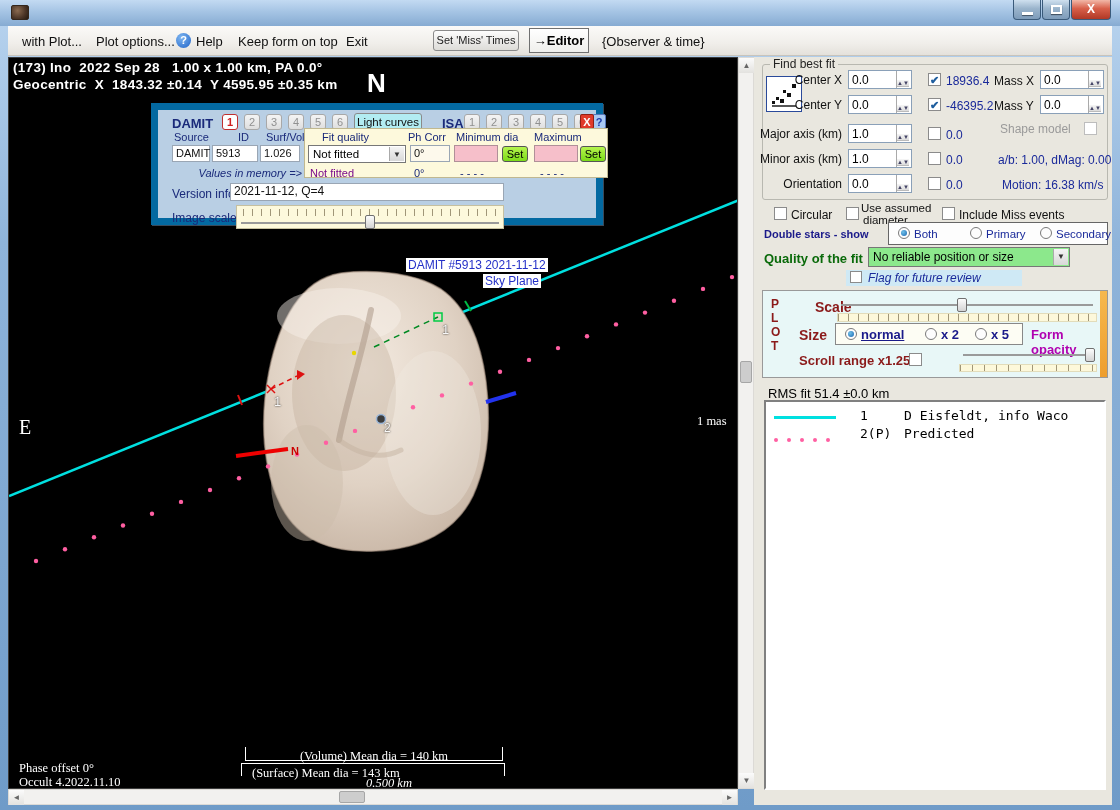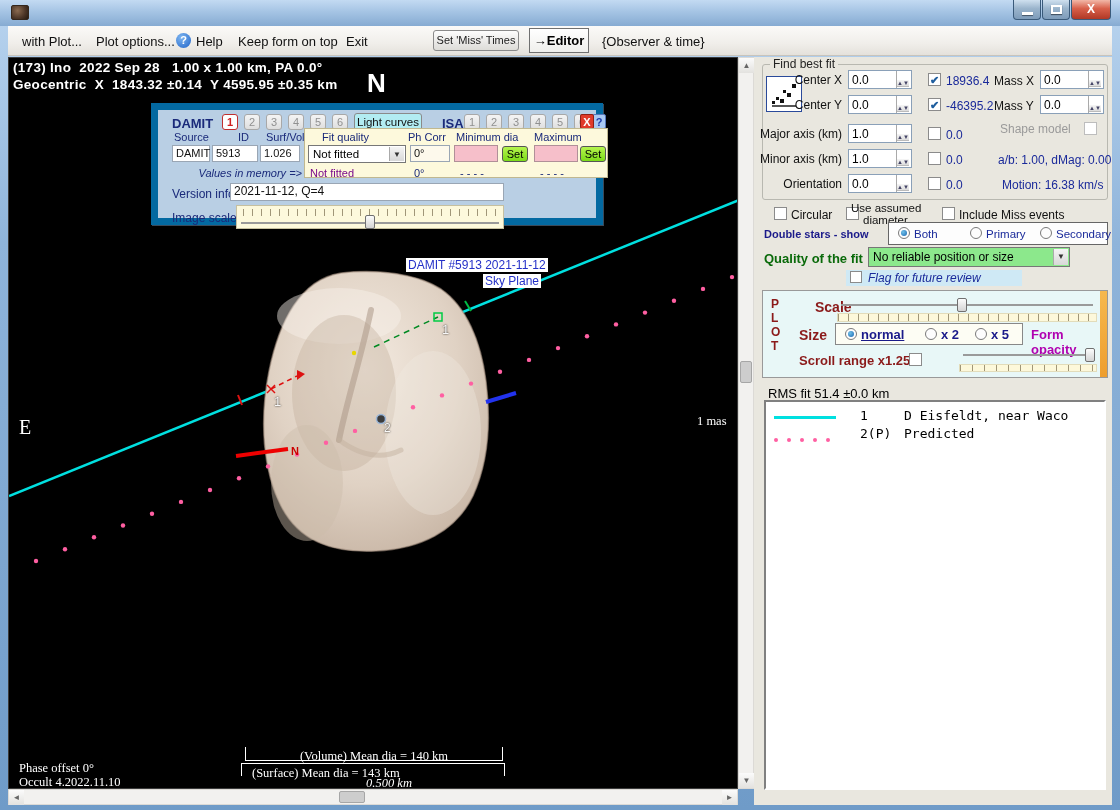--- a/index.html
+++ b/index.html
@@ -349,21 +349,21 @@
       <span class="spin-val">0.0</span>
       <span class="spin-btns"><span class="sbtn">▲</span><span class="sbtn">▼</span></span>
     </div>
     <div class="cb" style="left:174px;top:120px;"></div>
     <div class="val" style="left:192px;top:121px;">0.0</div>
     <div class="val" style="left:248px;top:121px;">Motion: 16.38 km/s</div>
 
     <div class="cb" style="left:20px;top:150px;"></div>
     <div class="lab" style="left:37px;top:151px;">Circular</div>
     <div class="cb" style="left:92px;top:150px;"></div>
-    <div class="lab" style="left:97px;top:145px;font-size:11.5px;">Use assumed</div>
+    <div class="lab" style="left:107px;top:145px;font-size:11.5px;">Use assumed</div>
     <div class="lab" style="left:109px;top:157px;font-size:11.5px;">diameter</div>
     <div class="cb" style="left:188px;top:150px;"></div>
     <div class="lab" style="left:205px;top:151px;">Include Miss events</div>
 
     <div class="abs" style="left:10px;top:171px;font-size:11px;font-weight:bold;color:#1a1a8a;">Double stars - show</div>
     <div class="abs" style="left:134px;top:165px;width:220px;height:23px;background:#fdfdfd;border:1px solid #666;"></div>
     <div class="radio" style="left:144px;top:170px;">
         <span class="dot"></span>
       </div>
     <div class="val" style="left:160px;top:171px;font-size:11.5px;">Both</div>
@@ -413,21 +413,21 @@
              background-image:repeating-linear-gradient(90deg,#a09678 0 1px,transparent 1px 12px);"></div>
       </div>
       <div class="abs" style="right:0;top:0;width:7px;height:86px;background:linear-gradient(180deg,#f6b84e,#ee9e2e);"></div>
     </div>
 
     <div class="abs" style="left:14px;top:329px;font-size:13px;color:#000;">RMS fit 51.4 ±0.0 km</div>
 
     <div class="legendbox">
       <div class="abs" style="left:8px;top:14px;width:62px;height:3px;background:#00e0e0;"></div>
       <div class="abs" style="left:94px;top:6px;">1</div>
-      <div class="abs" style="left:138px;top:6px;">D Eisfeldt, near Waco</div>
+      <div class="abs" style="left:138px;top:6px;">D Eisfeldt, info Waco</div>
       <div class="abs" style="left:8px;top:28px;">
         <span class="dotspan"></span><span class="dotspan"></span><span class="dotspan"></span><span class="dotspan"></span><span class="dotspan"></span>
       </div>
       <div class="abs" style="left:94px;top:24px;">2(P)</div>
       <div class="abs" style="left:138px;top:24px;">Predicted</div>
     </div>
   </div>
 </div>
 
 </body></html>

